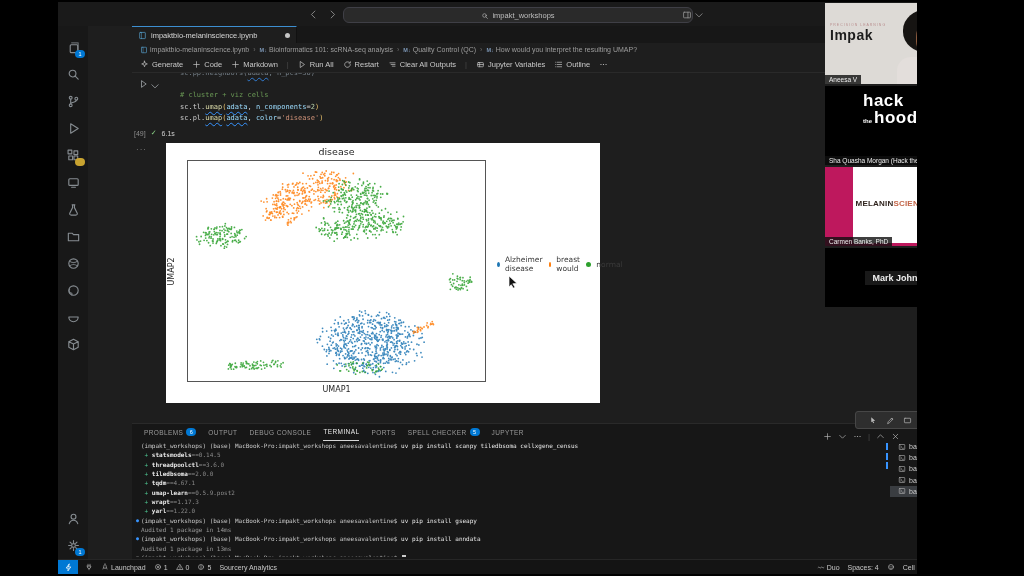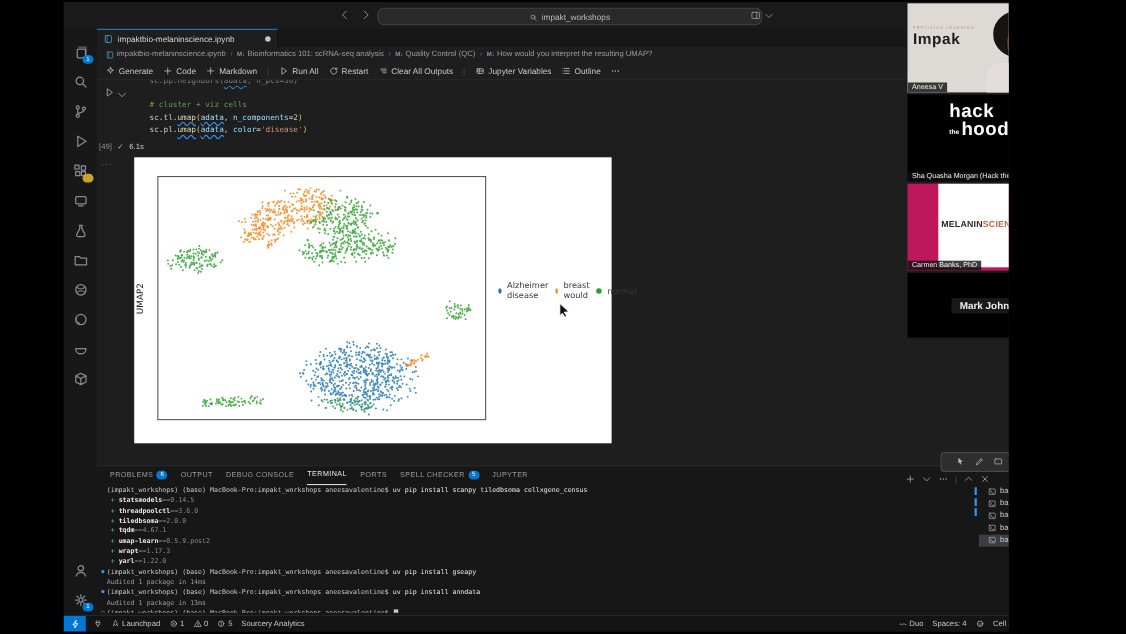--- a/index.html
+++ b/index.html
@@ -12,21 +12,21 @@
           display:flex;flex-direction:column;}
   .titlebar{height:24px;background:#1a1a1a;display:flex;align-items:center;position:relative;flex:0 0 auto;}
   .nav-arrows{position:absolute;left:250px;display:flex;gap:8px;color:#9a9a9a;}
   .nav-arrows .ic{width:11px;height:11px;}
   .searchbox{position:absolute;left:285px;width:348px;height:14px;top:5px;background:#2a2a2a;
              border:1px solid #3f3f46;border-radius:6px;display:flex;align-items:center;
              justify-content:center;color:#bdbdbd;font-size:7.5px;gap:3px;}
   .searchbox .ic{width:8px;height:8px;}
   .layout-ctl{position:absolute;right:262px;display:flex;align-items:center;gap:2px;color:#9a9a9a;}
   .layout-ctl .ic{width:10px;height:10px;}
-  .body-row{flex:1;display:flex;min-height:0;}
+  .body-row{flex:1;display:flex;min-height:0;gap:44px;}
   
   .activitybar{width:30px;background:#181818;display:flex;flex-direction:column;align-items:center;
                padding-top:8px;flex:0 0 auto;}
   .ab-spacer{flex:1;}
   .ab-item{position:relative;width:24px;height:26px;display:flex;align-items:center;justify-content:center;
            color:#868c91;margin-bottom:1px;}
   .ab-item .ic{width:15px;height:15px;}
   .badge{position:absolute;right:0px;bottom:2px;min-width:8px;height:8px;border-radius:5px;
          font-size:5.5px;line-height:8px;text-align:center;color:#fff;padding:0 1px;}
   .badge.blue{background:#0078d4;}
@@ -388,20 +388,21 @@
           </div>
           <div class="code"><div class="code-line" style="top: -5px;"><span class="tok-dim">sc.pp.neighbors(</span><span class="tok-dim tok-misspell">adata</span><span class="tok-dim">, n_pcs=30)</span></div><div class="code-line" style="top: 17px;"><span class="tok-comment"># cluster + viz cells</span></div><div class="code-line" style="top: 28.5px;"><span class="tok-plain">sc.</span><span class="tok-plain">tl</span><span class="tok-plain">.</span><span class="tok-fn tok-misspell">umap</span><span class="tok-paren">(</span><span class="tok-param tok-misspell">adata</span><span class="tok-plain">, </span><span class="tok-attr">n_components</span><span class="tok-plain">=</span><span class="tok-num">2</span><span class="tok-paren">)</span></div><div class="code-line" style="top: 40px;"><span class="tok-plain">sc.</span><span class="tok-plain">pl</span><span class="tok-plain">.</span><span class="tok-fn tok-misspell">umap</span><span class="tok-paren">(</span><span class="tok-param tok-misspell">adata</span><span class="tok-plain">, </span><span class="tok-attr">color</span><span class="tok-plain">=</span><span class="tok-str">'disease'</span><span class="tok-paren">)</span></div></div>
           <div class="exec-row">
             <span>[49]</span>
             <span class="exec-check">✓</span>
             <span class="exec-time">6.1s</span>
           </div>
           <div class="gutter-dots">···</div>
 
           <div class="figure">
+            <div class="fig-title">disease</div>
             <div class="axes">
                 <svg viewBox="0 0 299 222">
                   <g fill="#ff7f0e" opacity="0.85">
                     <circle cx="133.5" cy="17.1" r="0.9"></circle>
                     <circle cx="93.3" cy="39.3" r="0.9"></circle>
                     <circle cx="131.9" cy="21.0" r="0.9"></circle>
                     <circle cx="135.0" cy="20.2" r="0.9"></circle>
                     <circle cx="137.9" cy="40.1" r="0.9"></circle>
                     <circle cx="93.0" cy="32.4" r="0.9"></circle>
                     <circle cx="121.9" cy="31.0" r="0.9"></circle>
@@ -2236,20 +2237,21 @@
                     <circle cx="190.4" cy="211.8" r="0.9"></circle>
                     <circle cx="170.0" cy="204.1" r="0.9"></circle>
                     <circle cx="188.2" cy="213.7" r="0.9"></circle>
                     <circle cx="163.9" cy="203.2" r="0.9"></circle>
                     <circle cx="157.8" cy="207.4" r="0.9"></circle>
                     <circle cx="165.9" cy="204.1" r="0.9"></circle>
                     <circle cx="182.0" cy="205.6" r="0.9"></circle>
                   </g>
                 </svg>
               </div>
+            <div class="xlabel">UMAP1</div>
             <div class="ylabel">UMAP2</div>
             <div class="legend">
                 <div class="legend-row">
                   <span class="legend-dot" style="background:#1f77b4"></span>
                   <span>Alzheimer disease</span>
                 </div>
                 <div class="legend-row">
                   <span class="legend-dot" style="background:#ff7f0e"></span>
                   <span>breast would</span>
                 </div>

